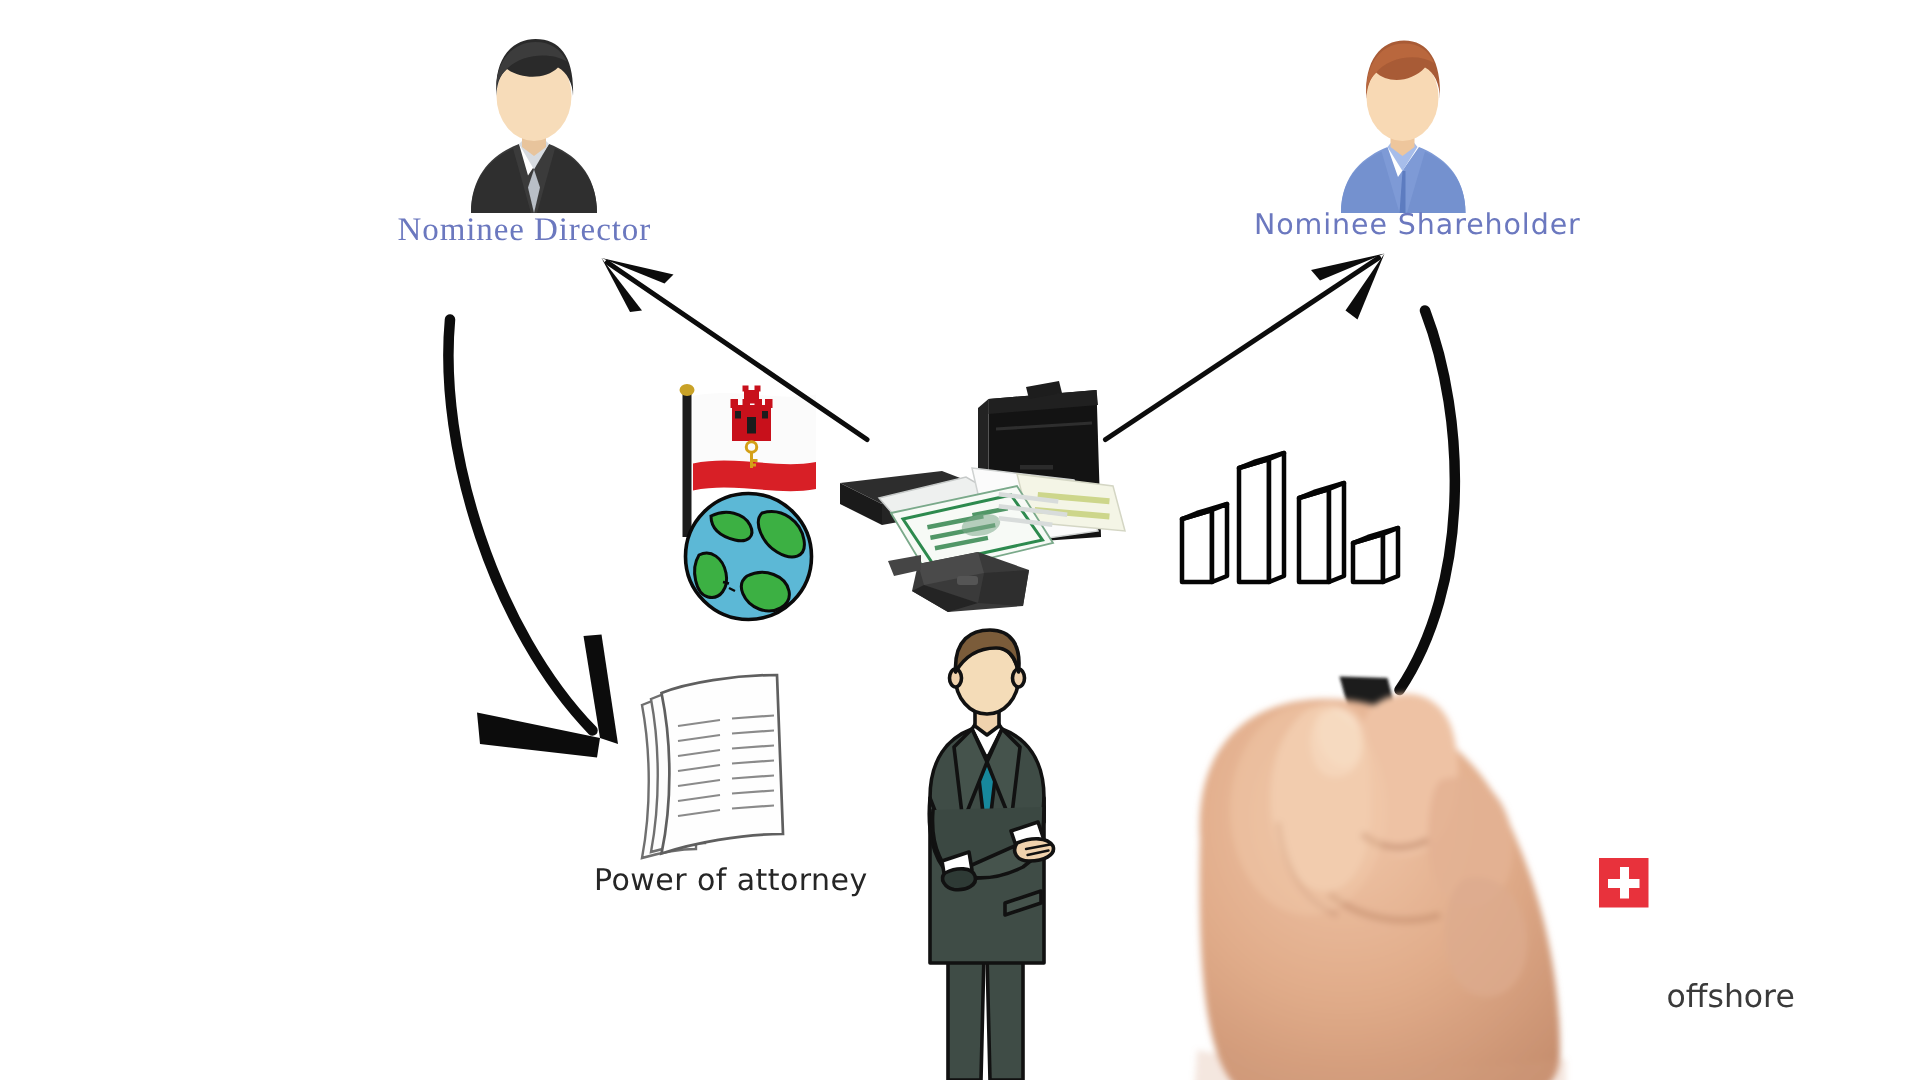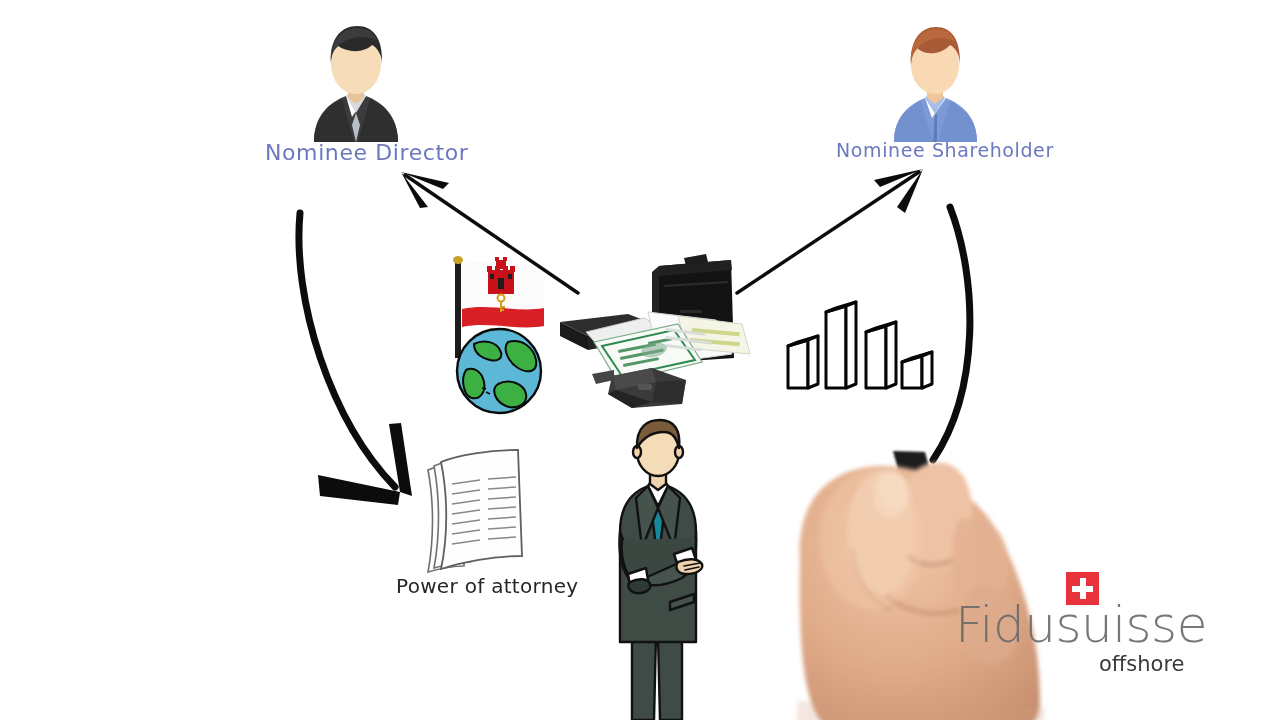--- a/index.html
+++ b/index.html
@@ -20,20 +20,21 @@
   .label {
     position: absolute;
     white-space: nowrap;
     font-family: "DejaVu Sans", sans-serif;
     letter-spacing: 0.6px;
   }
   #label-director {
     left: 265px; top: 140px;
     font-size: 22px;
     color: #6b78bf;
+    font-family: Liberation Serif, serif;
   }
   #label-shareholder {
     left: 836px; top: 139px;
     font-size: 19px;
     color: #6b78bf;
   }
   #label-poa {
     left: 396px; top: 574px;
     font-size: 20px;
     color: #262626;
@@ -64,21 +65,21 @@
     left: 0px; top: 26px;
     font-size: 50px;
     font-family: "DejaVu Sans", sans-serif;
     font-weight: 300;
     color: #6d6d6d;
     letter-spacing: -0.5px;
     opacity: 0.93;
   }
   #logo-sub {
     position: absolute;
-    left: 144px; top: 82px;
+    left: 156px; top: 82px;
     font-size: 21px;
     color: #3a3a3a;
     font-family: "DejaVu Sans", sans-serif;
     text-align: right;
   }
 
   
   svg.layer { position: absolute; left: 0; top: 0; overflow: visible; }
 </style>
 </head>
@@ -377,17 +378,16 @@
       <path d="M852,548 C856,580 870,602 892,610" stroke="#c08a6b" stroke-width="4" fill="none" opacity="0.4"></path>
 
       <ellipse cx="872" cy="540" rx="52" ry="70" fill="#f3cdb0" opacity="0.35"></ellipse>
 
       <path d="M798,700 C860,712 960,716 1044,706 L1044,730 L796,730 Z" fill="#d49f80" opacity="0.25"></path>
     </g>
   </svg>
 
   <div id="logo">
     <div id="logo-cross"></div>
-    <div id="logo-word">Fidusuisse</div>
     <div id="logo-sub">offshore</div>
   </div>
 
 </div>
 
 </body></html>

